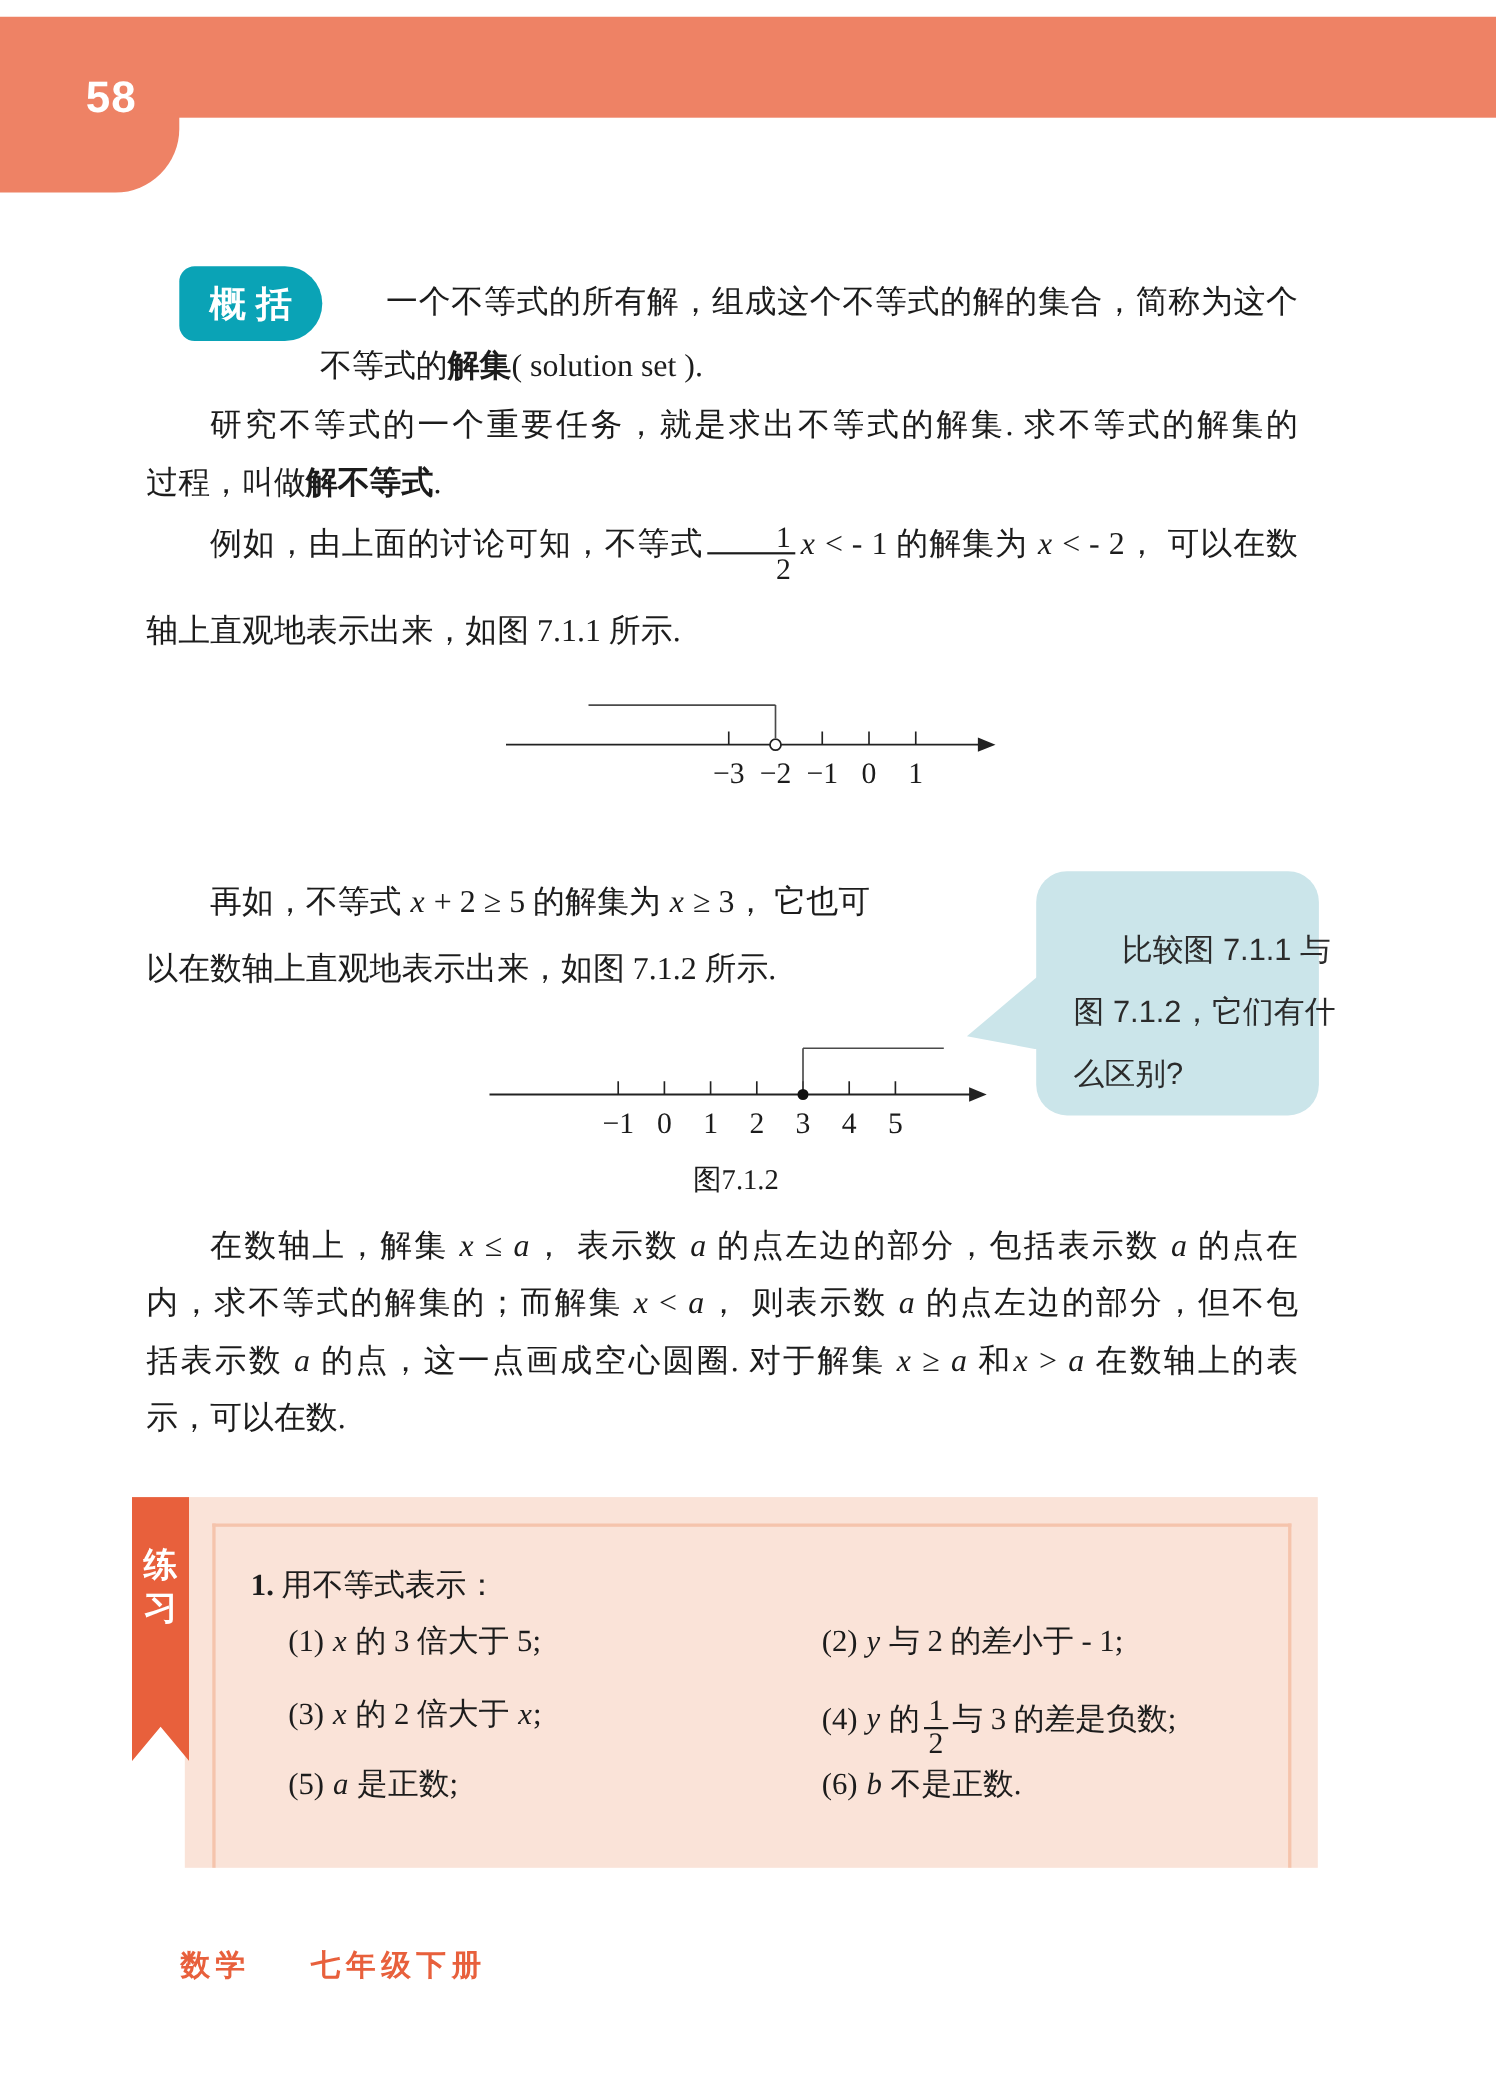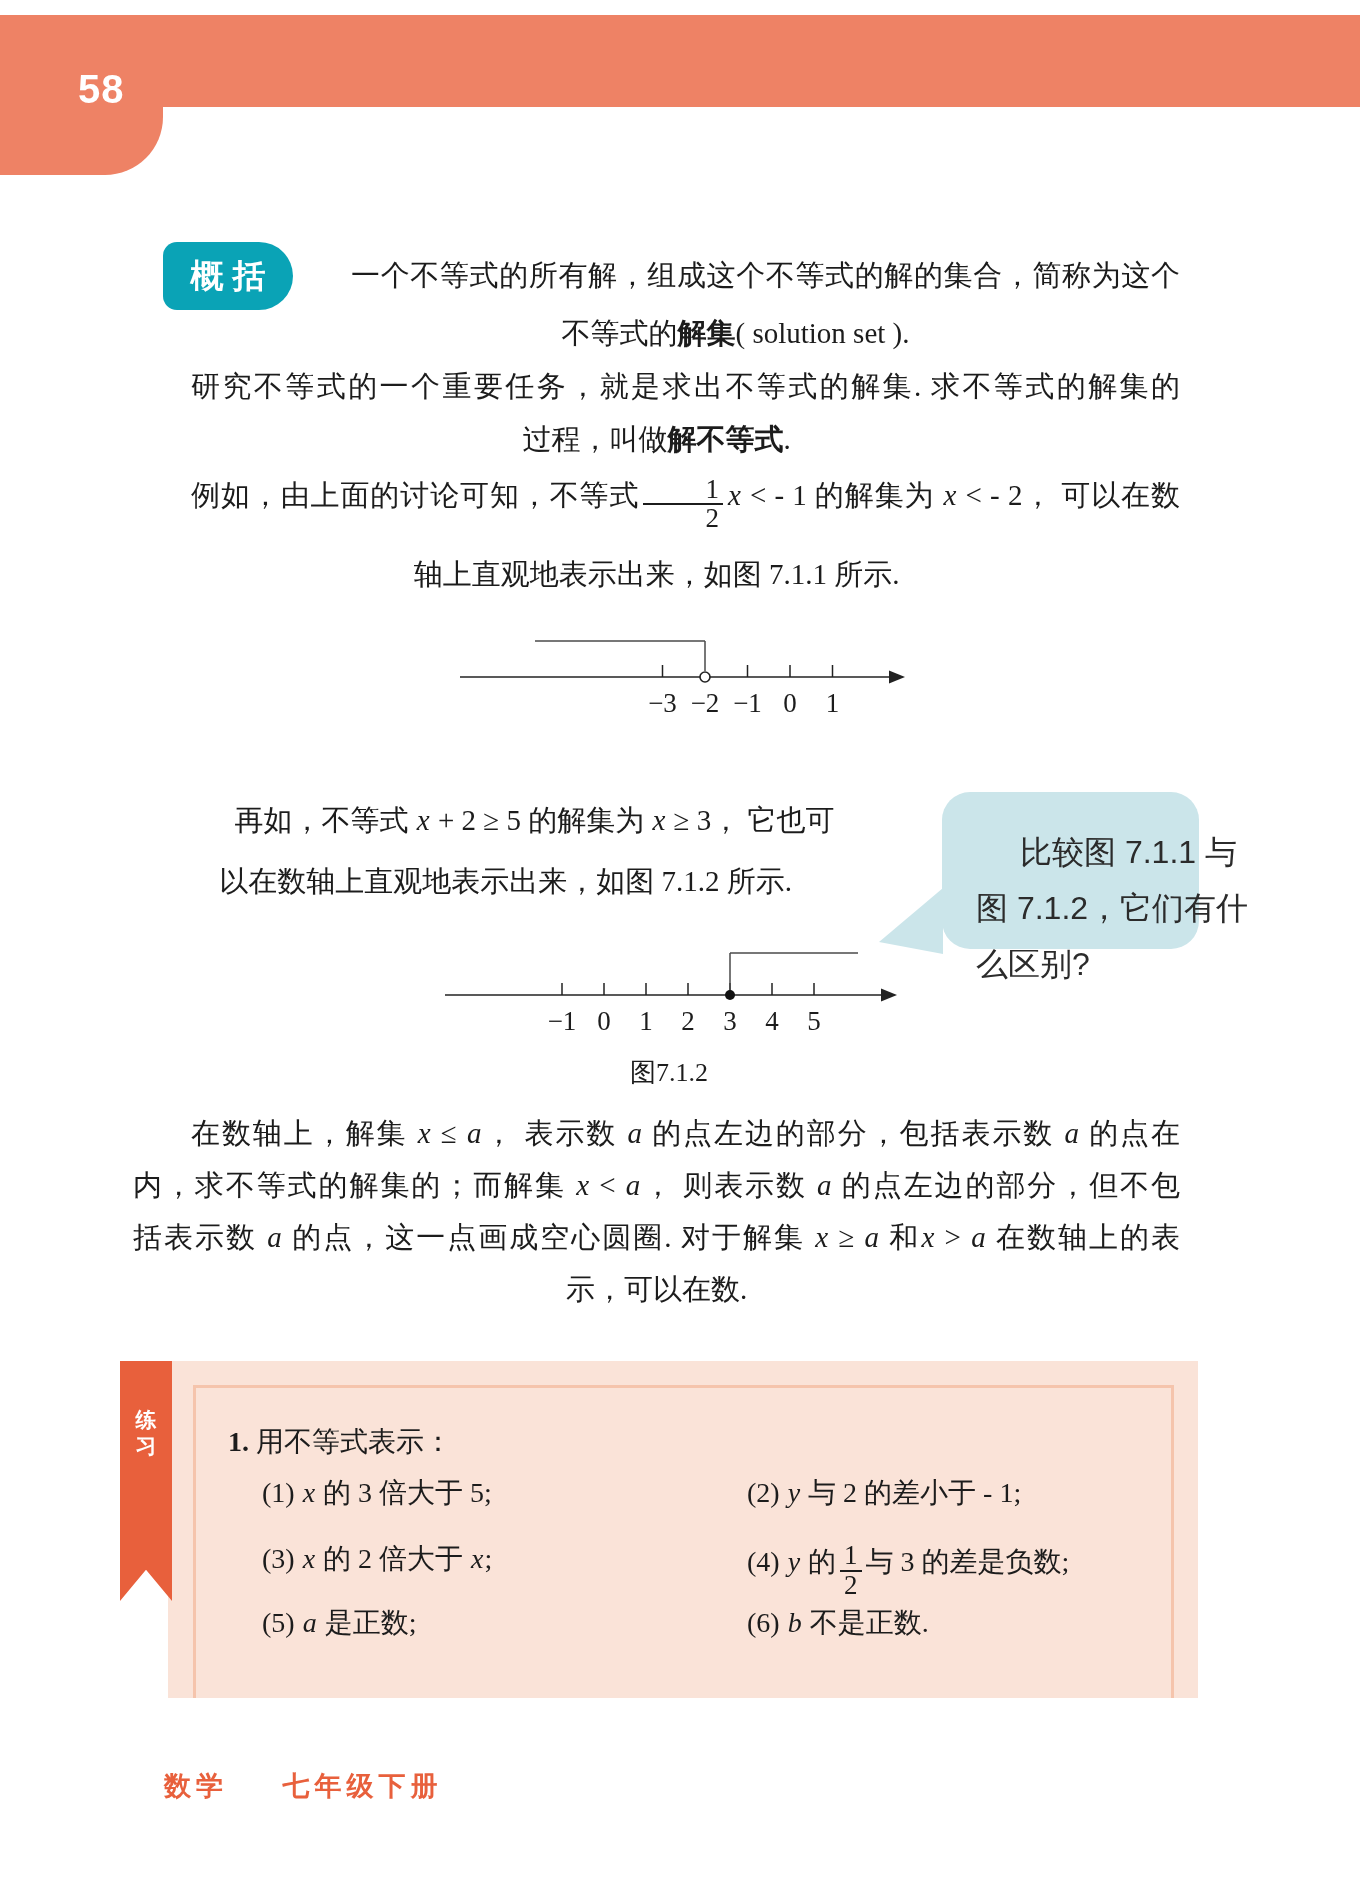--- a/index.html
+++ b/index.html
@@ -14,50 +14,50 @@
   .page-num{left:78px;top:52px;font-family:"Liberation Sans","DejaVu Sans",sans-serif;
             font-weight:bold;font-size:40px;color:#fff;letter-spacing:1px;}
 
   
   .badge{left:163px;top:227px;width:130px;height:68px;background:var(--teal,#0AA3B6);
          border-radius:14px 34px 34px 14px;display:flex;align-items:center;justify-content:center;}
   .badge span{font-family:"Liberation Sans","DejaVu Sans",sans-serif;font-weight:bold;
               font-size:33px;color:#fff;letter-spacing:9px;margin-left:9px;}
 
   
-  .line{font-size:29px;line-height:53px;text-align:center;}
+  .line{font-size:29px;line-height:53px;}
   .j{text-align:justify;text-align-last:justify;-moz-text-align-last:justify;}
   .b{font-weight:bold;}
   .m{font-style:italic;padding:0 1px;}
   .frac{display:inline-block;vertical-align:-0.82em;text-align:center;line-height:1.02;
         margin:0 4px;font-size:27px;font-style:normal;}
   .frac .fn{display:block;padding:0 4px;}
   .frac .fd{display:block;border-top:2px solid var(--ink,#1c1c1c);padding:0 4px;}
 
   
   svg text{font-family:"Liberation Serif","DejaVu Serif",serif;}
   .caption{font-size:26px;text-align:center;}
 
   
-  .bubble{left:942px;top:777px;width:257px;height:157px;background:var(--bubble,#CBE5EA);
+  .bubble{left:942px;top:777px;width:257px;height:222px;background:var(--bubble,#CBE5EA);
           border-radius:28px;font-family:"Liberation Sans","DejaVu Sans",sans-serif;
-          font-size:32px;color:#2b2b2b;padding:32px 22px 0 34px;box-sizing:border-box;}
+          font-size:28px;color:#2b2b2b;padding:44px 22px 0 34px;box-sizing:border-box;}
   .bubble .bl{line-height:56px;white-space:nowrap;}
   .tail{position:absolute;left:-63px;top:96px;width:64px;height:66px;background:var(--bubble,#CBE5EA);
         clip-path:polygon(100% 0,0 82%,100% 100%);}
 
   
   .pbox{left:168px;top:1346px;width:1030px;height:337px;background:var(--pink,#FAE3D8);overflow:hidden;}
   .pinner{position:absolute;left:25px;top:24px;width:975px;height:320px;
           border:3px solid var(--pink-border,#F5C4AC);border-bottom:none;}
   .ribbon{left:120px;top:1346px;width:52px;height:240px;background:var(--accent,#E8603C);
           clip-path:polygon(0 0,100% 0,100% 100%,50% 87%,0 100%);
           display:flex;justify-content:center;padding-top:46px;box-sizing:border-box;}
-  .ribbon .rl{display:inline-block;width:1em;font-family:Liberation Serif, serif;
-              font-weight:bold;font-size:21px;color:#fff;line-height:1.25;word-break:break-all;text-align:center;}
+  .ribbon .rl{display:inline-block;width:1em;font-family:Liberation Mono, monospace;
+              font-weight:bold;font-size:31px;color:#fff;line-height:1.25;word-break:break-all;text-align:center;}
   .ex{font-size:28px;line-height:34px;white-space:nowrap;}
 
   
   .footer{left:164px;top:1753px;font-family:"Liberation Sans","DejaVu Sans",sans-serif;
           font-weight:bold;font-size:27px;color:var(--accent,#E8603C);letter-spacing:5px;}
   .footer .fs{margin-right:42px;}
 </style>
 </head>
 <body>
 

